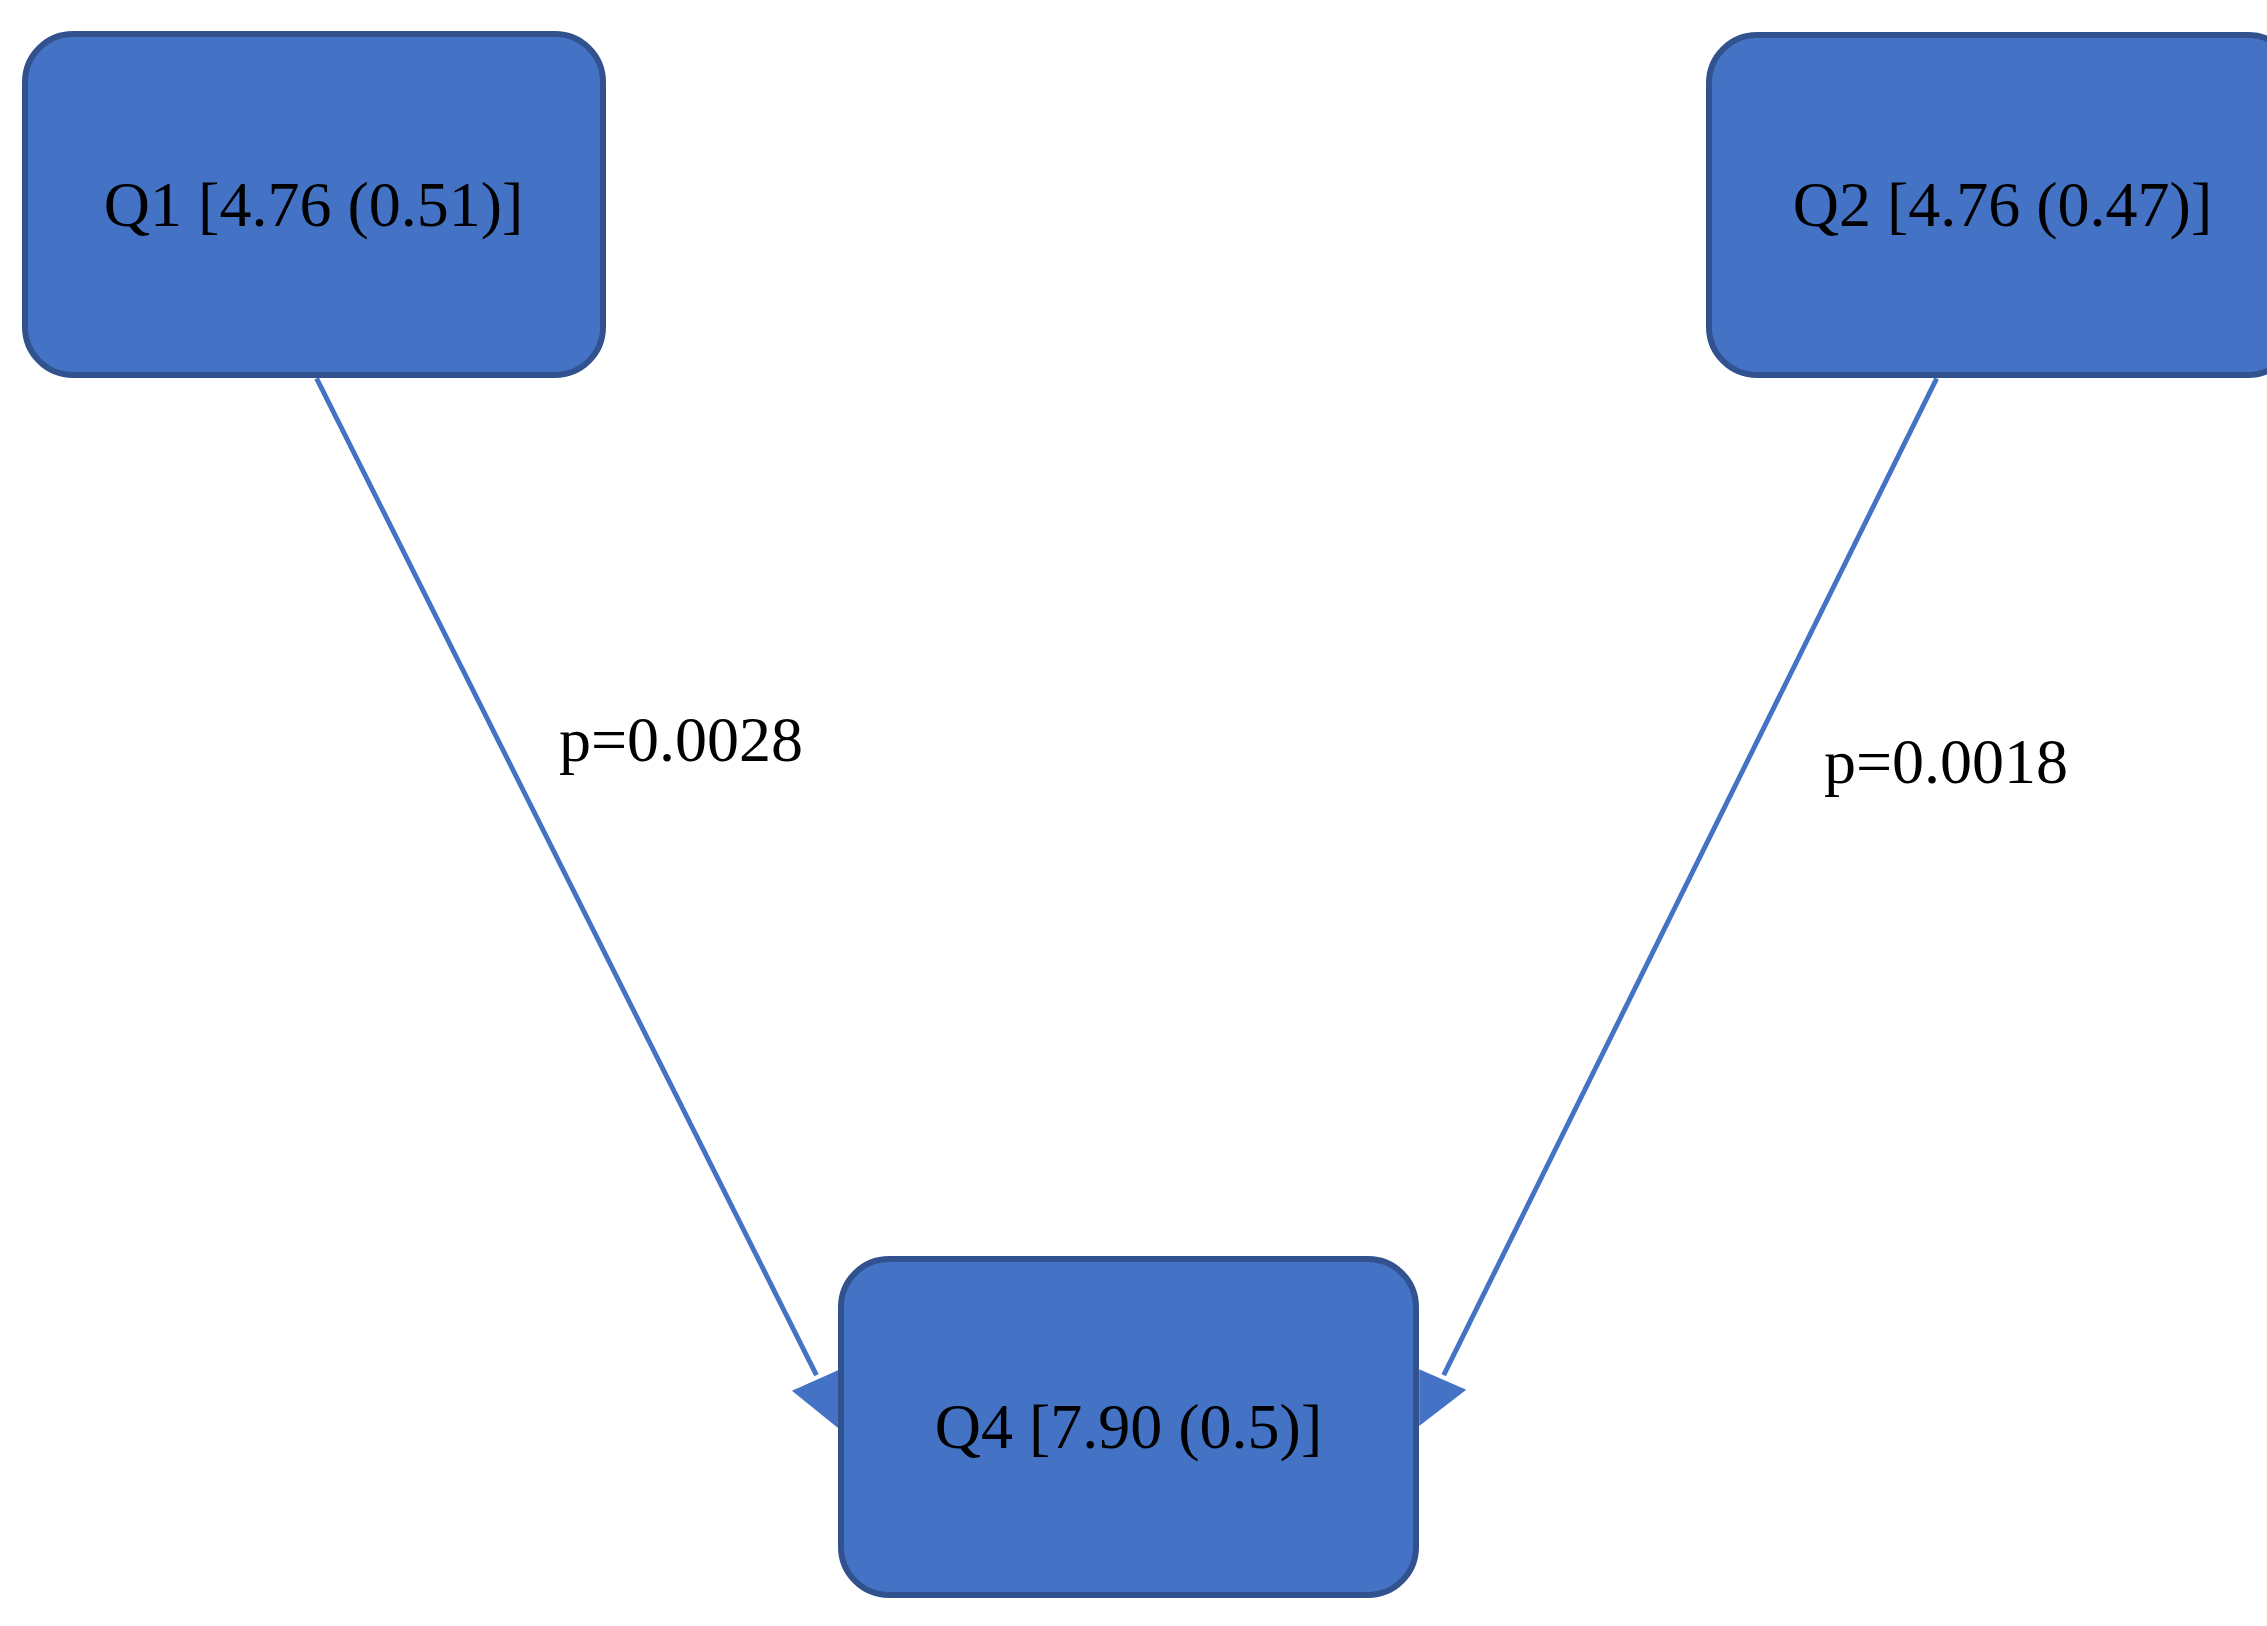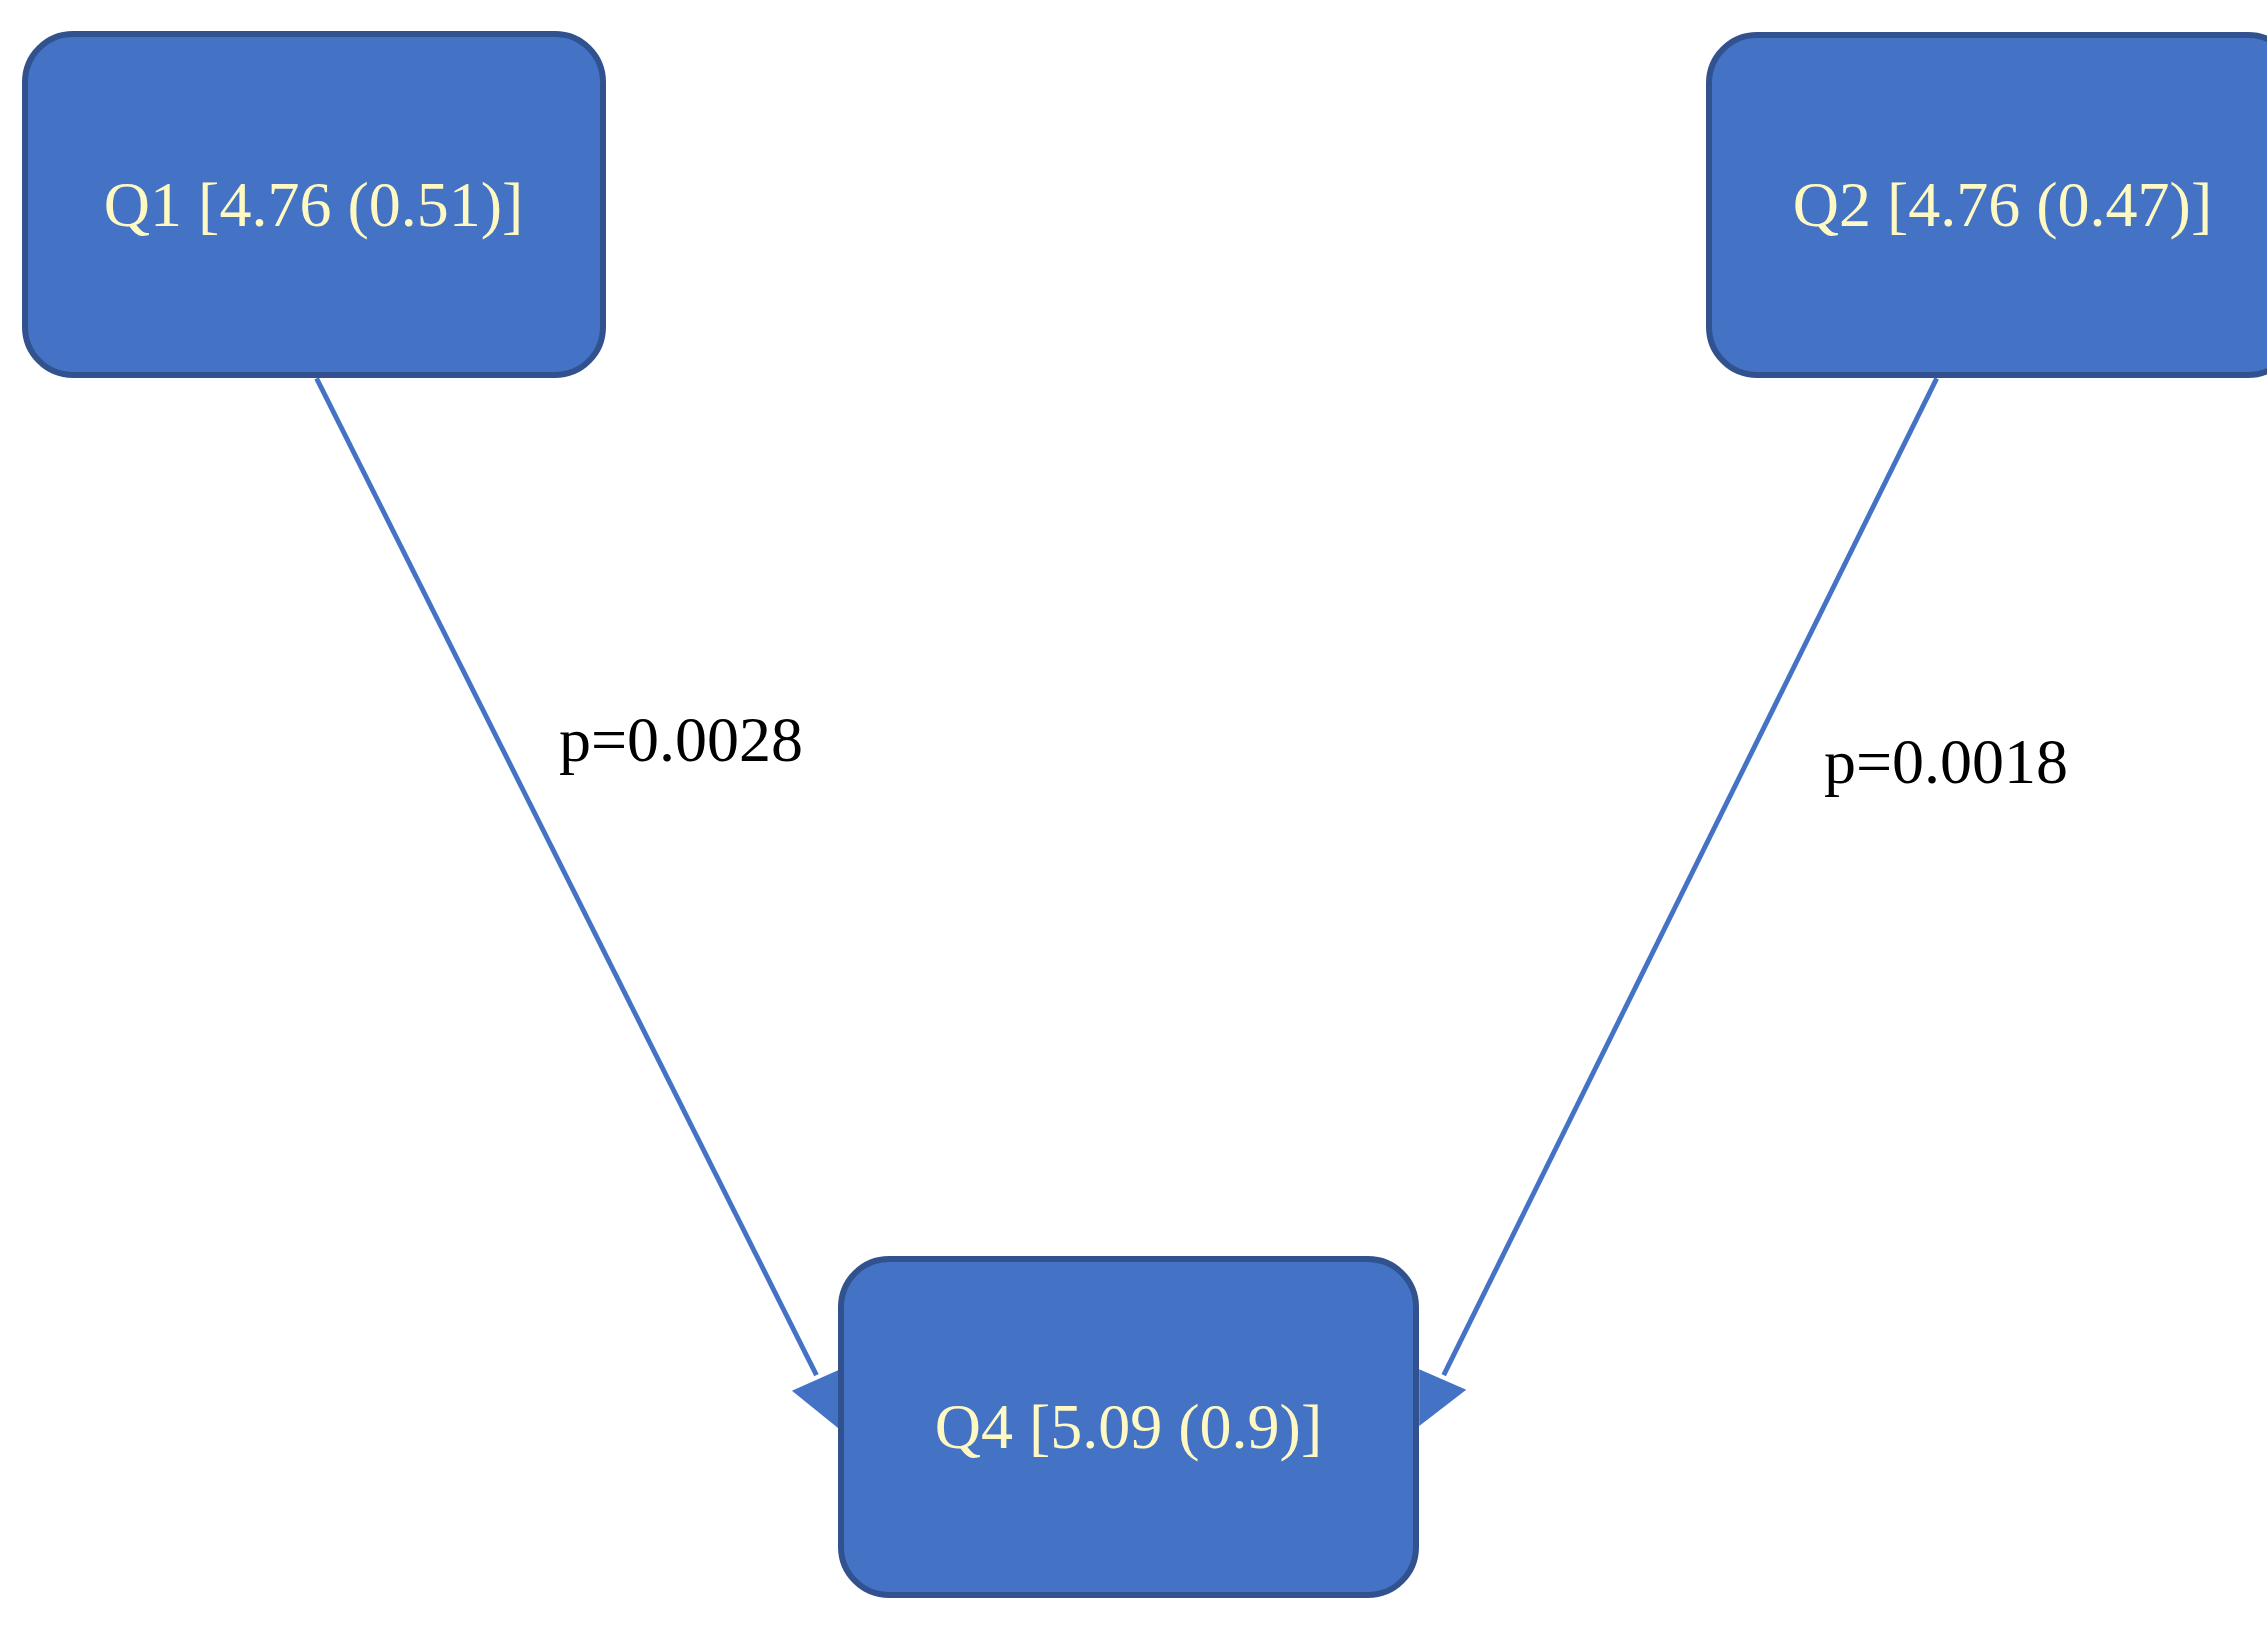--- a/index.html
+++ b/index.html
@@ -29,21 +29,21 @@
     background: #4472C4;
     border: 6.9px solid #32528F;
     border-radius: 51px;
     display: flex;
     align-items: center;
     justify-content: center;
   }
   .node-label {
     font-family: "Liberation Serif", serif;
     font-size: 64px;
-    color: #fef9c3;
+    color: #000000;
     white-space: nowrap;
     line-height: 1;
   }
   .node-q1 { left: 21.6px;   top: 31px;   width: 584px; height: 347px; }
   .node-q2 { left: 1706px; top: 32px;   width: 593px; height: 346px; }
   .node-q4 { left: 838px;  top: 1256px; width: 581px; height: 342px; }
   .edge-label {
     position: absolute;
     font-family: "Liberation Serif", serif;
     font-size: 64px;
@@ -68,21 +68,21 @@
 
   <div class="node node-q1">
     <span class="node-label">Q1 [4.76 (0.51)]</span>
   </div>
 
   <div class="node node-q2">
     <span class="node-label">Q2 [4.76 (0.47)]</span>
   </div>
 
   <div class="node node-q4">
-    <span class="node-label">Q4 [5.09 (0.9)]</span>
+    <span class="node-label">Q4 [7.90 (0.5)]</span>
   </div>
 
   <span class="edge-label edge-label-1">p=0.0028</span>
 
   <span class="edge-label edge-label-2">p=0.0018</span>
 
 </div>
 
 
 </body></html>

